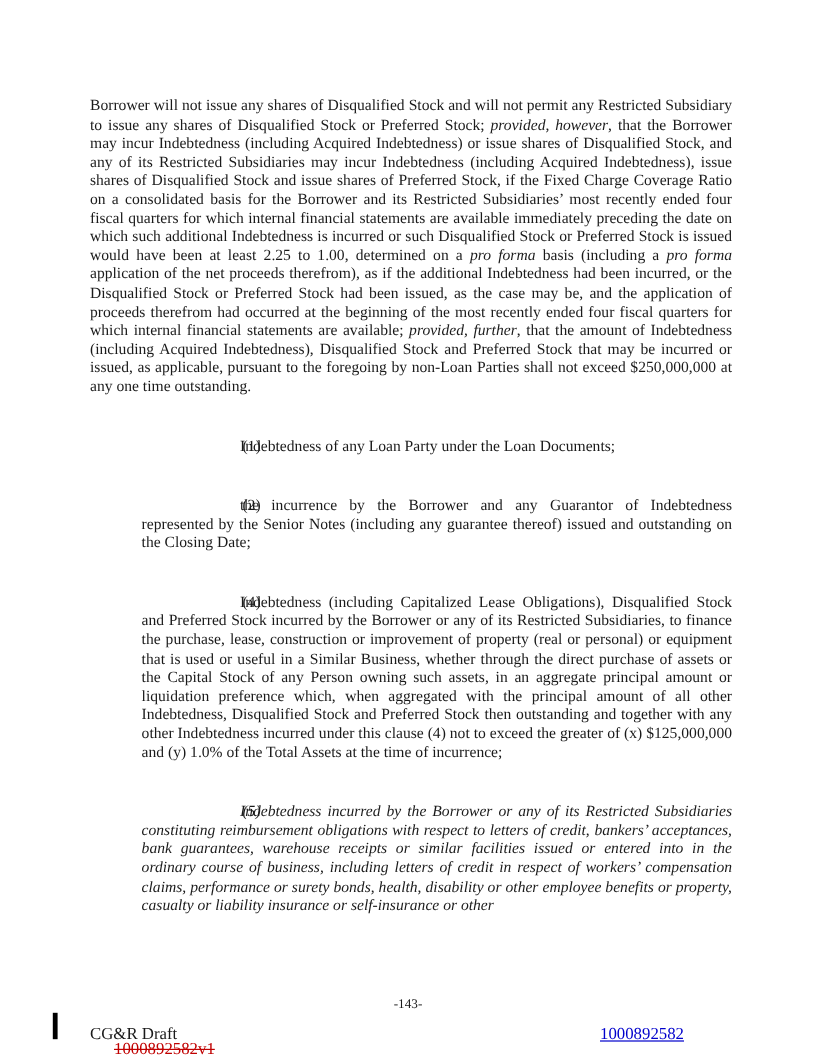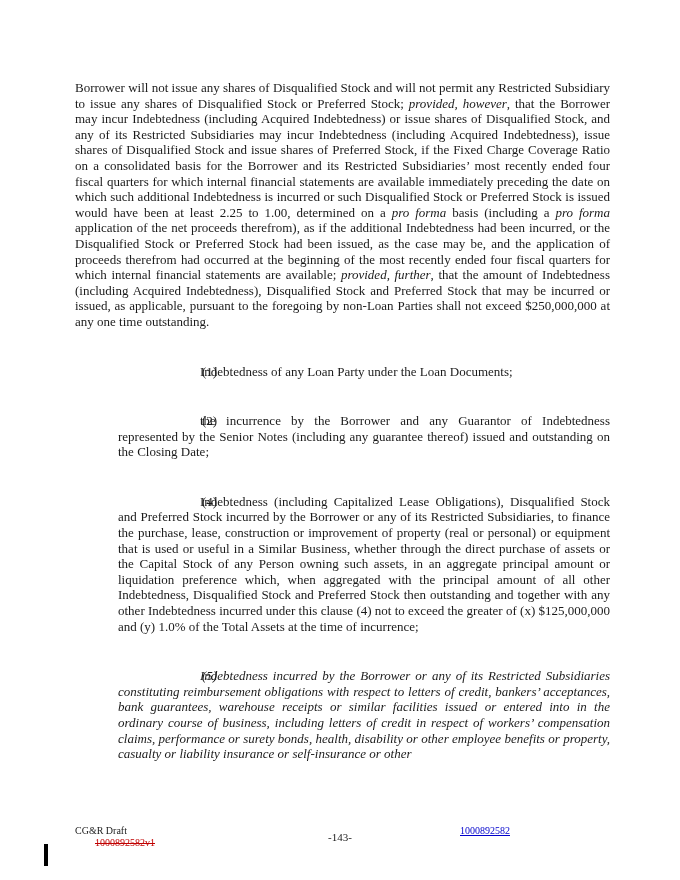--- a/index.html
+++ b/index.html
@@ -32,31 +32,31 @@
   .page-number {
     position: absolute;
     left: 0; right: 0;
     top: 831px;
     text-align: center;
     font-size: 11px;
   }
   .footer {
     position: absolute;
     left: 75px;
-    top: 825px;
+    top: 857px;
     width: 535px;
     display: flex;
     justify-content: space-between;
     align-items: flex-start;
-    font-size: 10px;
+    font-size: 14px;
     line-height: 12px;
   }
   .f-left { text-align: left; width: 150px; }
   .f-center { flex: 1; text-align: center; white-space: pre; }
-  .f-right { width: 150px; text-align: left; }
+  .f-right { width: 150px; text-align: center; }
   .redline {
     color: var(--strike-red, #c00000);
     text-decoration: line-through;
     margin-left: 20px;
   }
   .doc-link {
     color: var(--link-blue, #0000cc);
     text-decoration: underline;
     cursor: pointer;
   }

